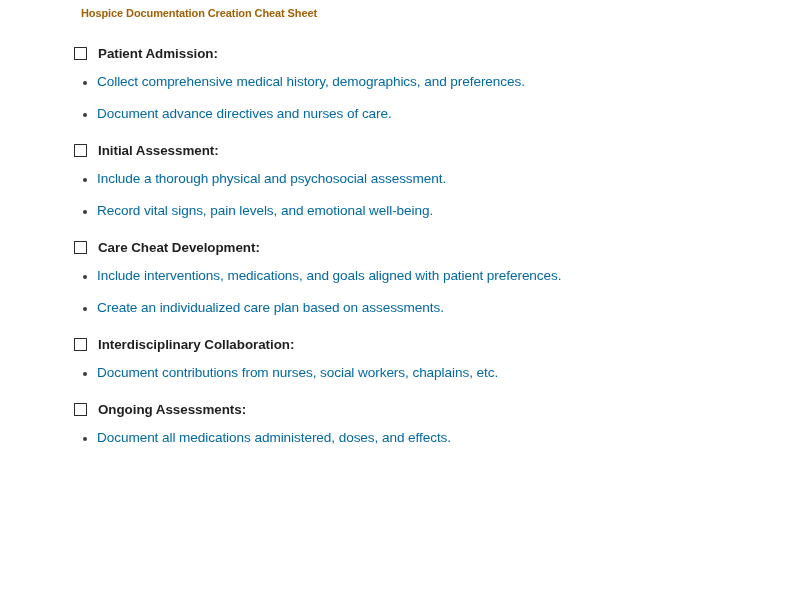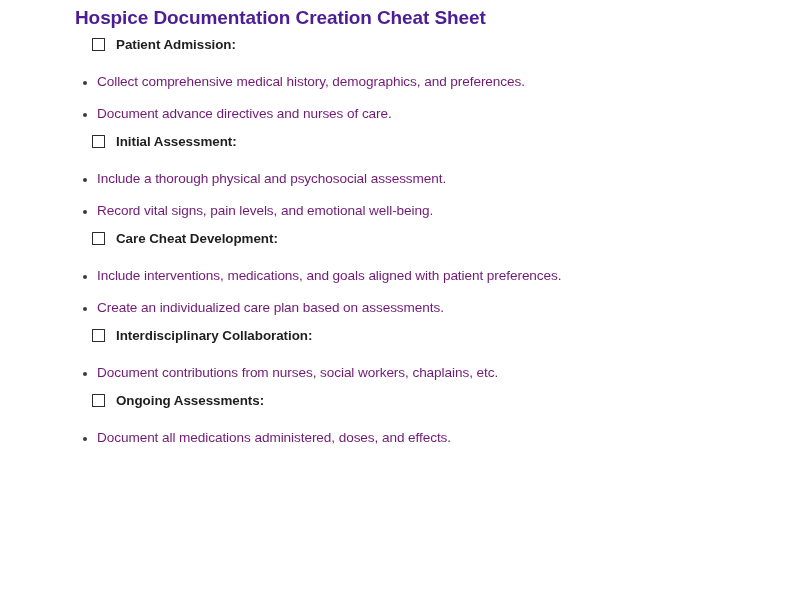--- a/index.html
+++ b/index.html
@@ -18,49 +18,48 @@
   .page {
     position: relative;
     width: 800px;
     height: 600px;
     background: #ffffff;
     overflow: hidden;
   }
 
   .doc-title {
     position: absolute;
-    left: 75px;
+    left: 81px;
     top: 7px;
-    font-size: 19px;
+    font-size: 11px;
     font-weight: bold;
     letter-spacing: -0.1px;
-    color: #4c1d95;
+    color: #a16207;
     white-space: nowrap;
   }
 
   .content {
     position: absolute;
     left: 0;
     top: 38px;
     width: 800px;
   }
 
   .section {
     margin: 0;
     padding: 0;
   }
 
   .section-head {
     display: flex;
-    align-items: flex-start;
+    align-items: flex-end;
     height: 22px;
     margin-top: 11px;
     margin-bottom: 6px;
     padding-left: 74px;
-    margin-left: 18px;
   }
   .section:first-child > .section-head {
     margin-top: 0;
   }
 
   .checkbox {
     width: 13px;
     height: 13px;
     border: 1.6px solid #2b2b2b;
     background: #ffffff;
@@ -84,21 +83,21 @@
     margin: 0;
     padding: 0;
   }
 
   .bullet {
     position: relative;
     padding-left: 97px;
     min-height: 20px;
     margin-top: 12px;
     font-size: 13.6px;
-    color: #701a75;
+    color: #0369a1;
     line-height: 20px;
     letter-spacing: -0.08px;
     white-space: nowrap;
   }
 
   .bullet::before {
     content: "";
     position: absolute;
     left: 83px;
     top: 9px;

